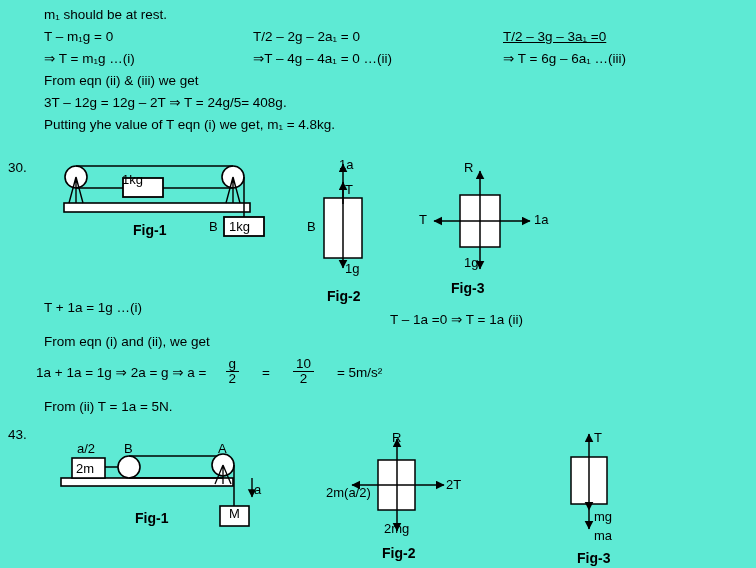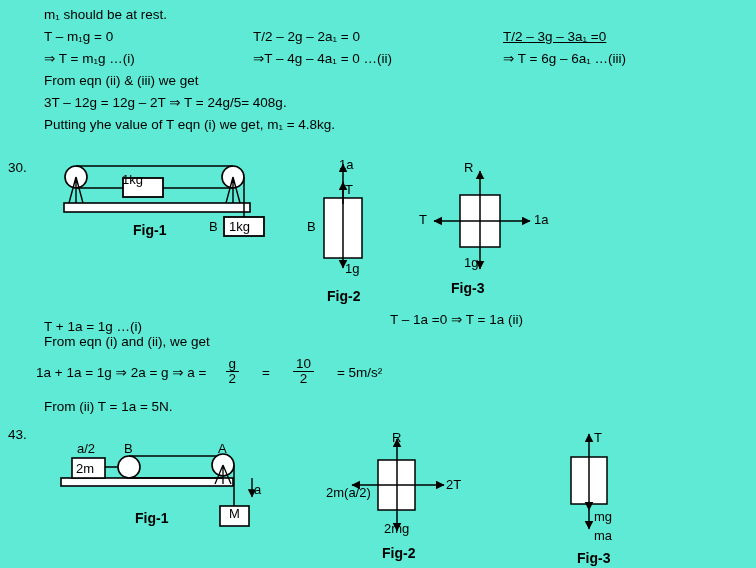--- a/index.html
+++ b/index.html
@@ -155,21 +155,21 @@
 
       <line x1="50" y1="56" x2="100" y2="56" stroke="#000" stroke-width="1.5" marker-end="url(#ah)"></line>
     </svg>
   </div>
   <div class="abs small" style="left:464px; top:160px;">R</div>
   <div class="abs small" style="left:419px; top:212px;">T</div>
   <div class="abs small" style="left:534px; top:212px;">1a</div>
   <div class="abs small" style="left:464px; top:255px;">1g</div>
   <div class="abs figlabel" style="left:451px; top:280px;">Fig-3</div>
 
-  <div class="abs txt" style="left:44px; top:320px;">T + 1a = 1g …(i)</div>
+  <div class="abs txt" style="left:44px; top:301px;">T + 1a = 1g …(i)</div>
   <div class="abs txt" style="left:390px; top:313px;">T – 1a =0 ⇒ T = 1a (ii)</div>
   <div class="abs txt" style="left:44px; top:335px;">From eqn (i) and (ii), we get</div>
 
   <div class="abs eqline" style="left:36px; top:358px;gap:16px;">
     <span class="txt">1a + 1a = 1g ⇒ 2a = g ⇒ a = </span>
     <span class="frac">
       <span class="num">g</span>
       <span class="den">2</span>
     </span>
     <span class="txt" style="margin:0 4px;">=</span>

